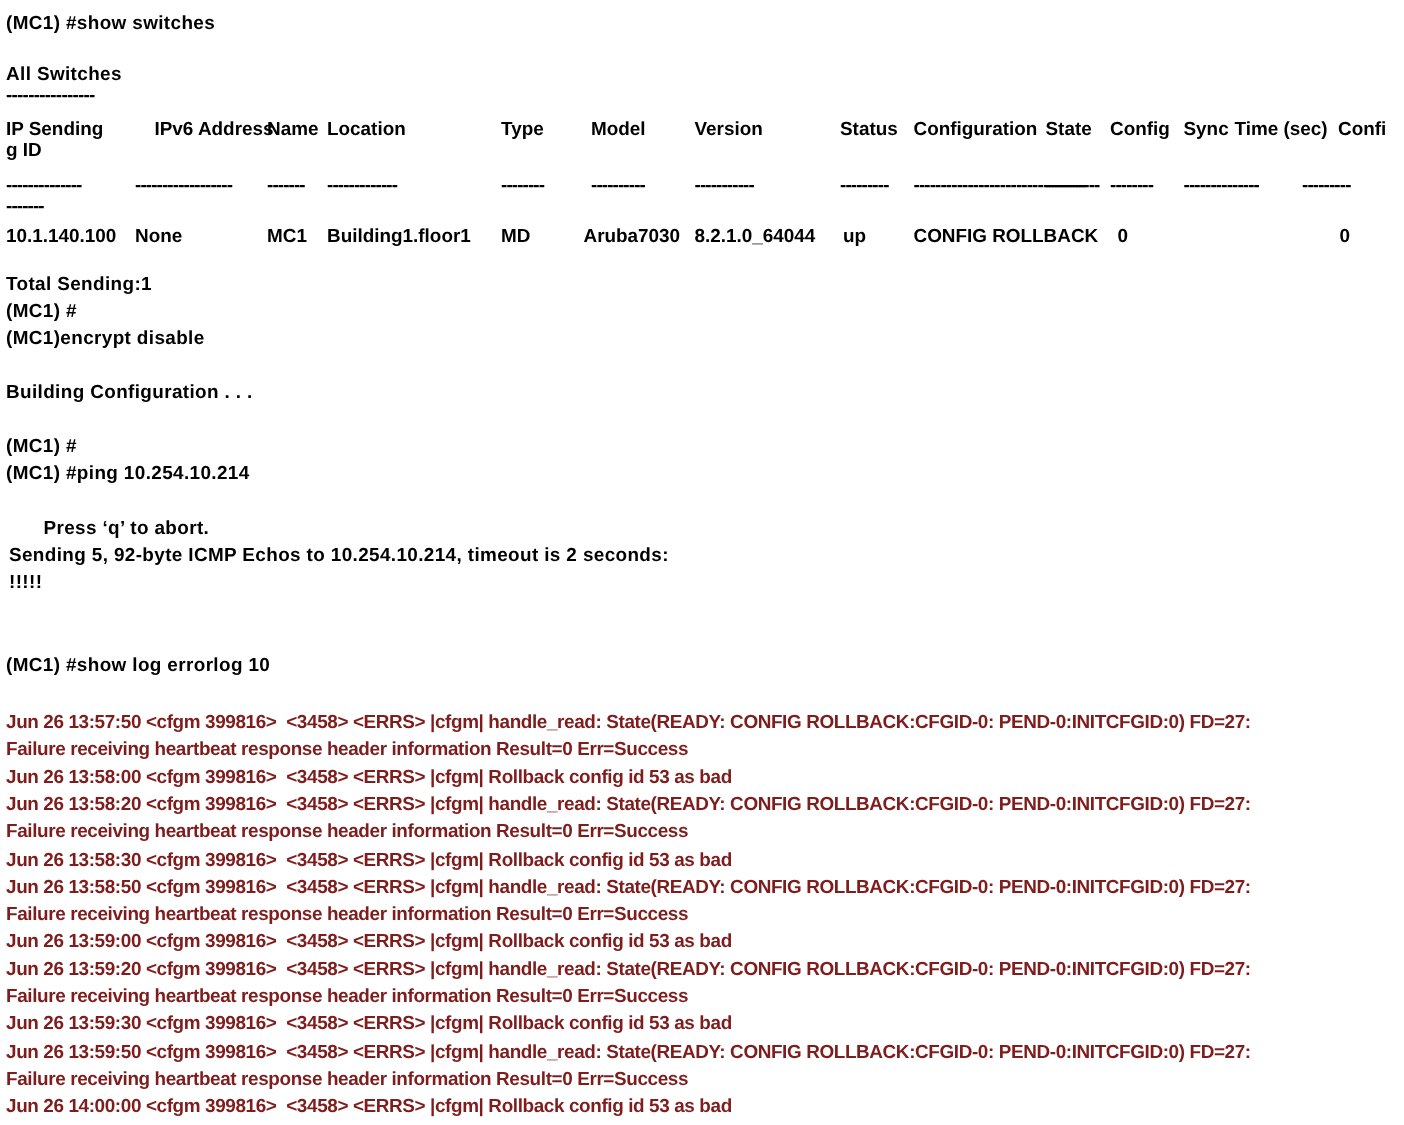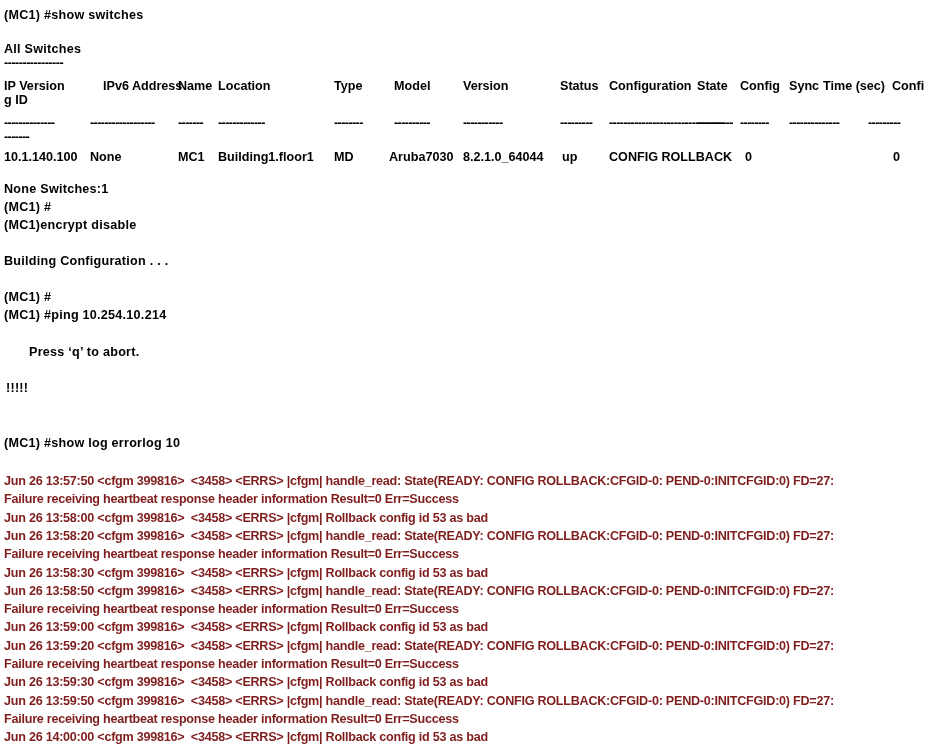--- a/index.html
+++ b/index.html
@@ -70,21 +70,21 @@
 <body>
 
 <div id="terminal">
 
   <div class="line cmd" style="top:8px;">(MC1) #show switches</div>
 
   <div class="line" style="top:42px;">All Switches</div>
   <div class="line dash" style="top:56px;">----------------</div>
 
   <div id="table-header">
-      <span class="col" style="top: 79px; left: 4px;">IP Version</span>
+      <span class="col" style="top: 79px; left: 4px;">IP Sending</span>
       <span class="col" style="top: 79px; left: 103px;">IPv6 Address</span>
       <span class="col" style="top: 79px; left: 178px;">Name</span>
       <span class="col" style="top: 79px; left: 218px;">Location</span>
       <span class="col" style="top: 79px; left: 334px;">Type</span>
       <span class="col" style="top: 79px; left: 394px;">Model</span>
       <span class="col" style="top: 79px; left: 463px;">Version</span>
       <span class="col" style="top: 79px; left: 560px;">Status</span>
       <span class="col" style="top: 79px; left: 609px;">Configuration</span>
       <span class="col" style="top: 79px; left: 697px;">State</span>
       <span class="col" style="top: 79px; left: 740px;">Config</span>
@@ -118,28 +118,29 @@
       <span class="col" style="top: 150px; left: 218px;">Building1.floor1</span>
       <span class="col" style="top: 150px; left: 334px;">MD</span>
       <span class="col" style="top: 150px; left: 389px;">Aruba7030</span>
       <span class="col" style="top: 150px; left: 463px;">8.2.1.0_64044</span>
       <span class="col" style="top: 150px; left: 562px;">up</span>
       <span class="col" style="top: 150px; left: 609px;">CONFIG ROLLBACK</span>
       <span class="col" style="top: 150px; left: 745px;">0</span>
       <span class="col" style="top: 150px; left: 893px;">0</span>
     </div>
 
-  <div class="line" style="top:182px;">None Switches:1</div>
+  <div class="line" style="top:182px;">Total Sending:1</div>
   <div class="line" style="top:200px;">(MC1) #</div>
   <div class="line" style="top:218px;">(MC1)encrypt disable</div>
   <div class="line" style="top:254px;">Building Configuration . . .</div>
   <div class="line" style="top:290px;">(MC1) #</div>
   <div class="line" style="top:308px;">(MC1) #ping 10.254.10.214</div>
 
   <div class="line" style="top:345px;padding-left:25px;">Press ‘q’ to abort.</div>
+  <div class="line" style="top:363px;left:6px;">Sending 5, 92-byte ICMP Echos to 10.254.10.214, timeout is 2 seconds:</div>
   <div class="line" style="top:381px;left:6px;">!!!!!</div>
 
   <div class="line" style="top:436px;">(MC1) #show log errorlog 10</div>
 
   <div id="error-log-block">
       <div class="log" style="top: 474px;">Jun 26 13:57:50 &lt;cfgm 399816&gt;  &lt;3458&gt; &lt;ERRS&gt; |cfgm| handle_read: State(READY: CONFIG ROLLBACK:CFGID-0: PEND-0:INITCFGID:0) FD=27:</div>
       <div class="log" style="top: 492.3px;">Failure receiving heartbeat response header information Result=0 Err=Success</div>
       <div class="log" style="top: 510.6px;">Jun 26 13:58:00 &lt;cfgm 399816&gt;  &lt;3458&gt; &lt;ERRS&gt; |cfgm| Rollback config id 53 as bad</div>
       <div class="log" style="top: 528.9px;">Jun 26 13:58:20 &lt;cfgm 399816&gt;  &lt;3458&gt; &lt;ERRS&gt; |cfgm| handle_read: State(READY: CONFIG ROLLBACK:CFGID-0: PEND-0:INITCFGID:0) FD=27:</div>
       <div class="log" style="top: 547.2px;">Failure receiving heartbeat response header information Result=0 Err=Success</div>

